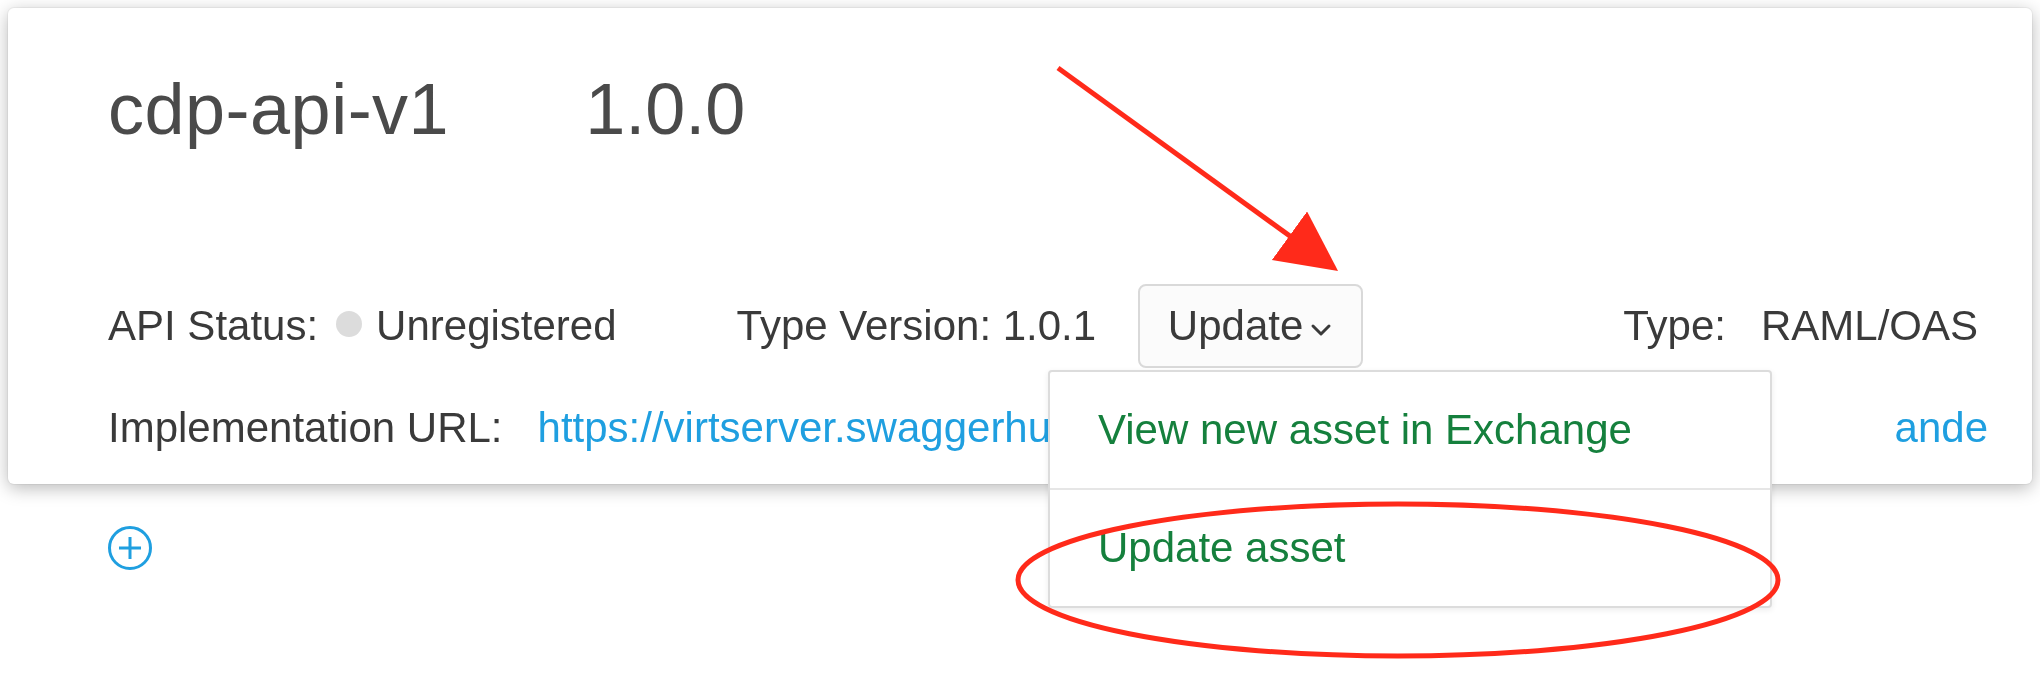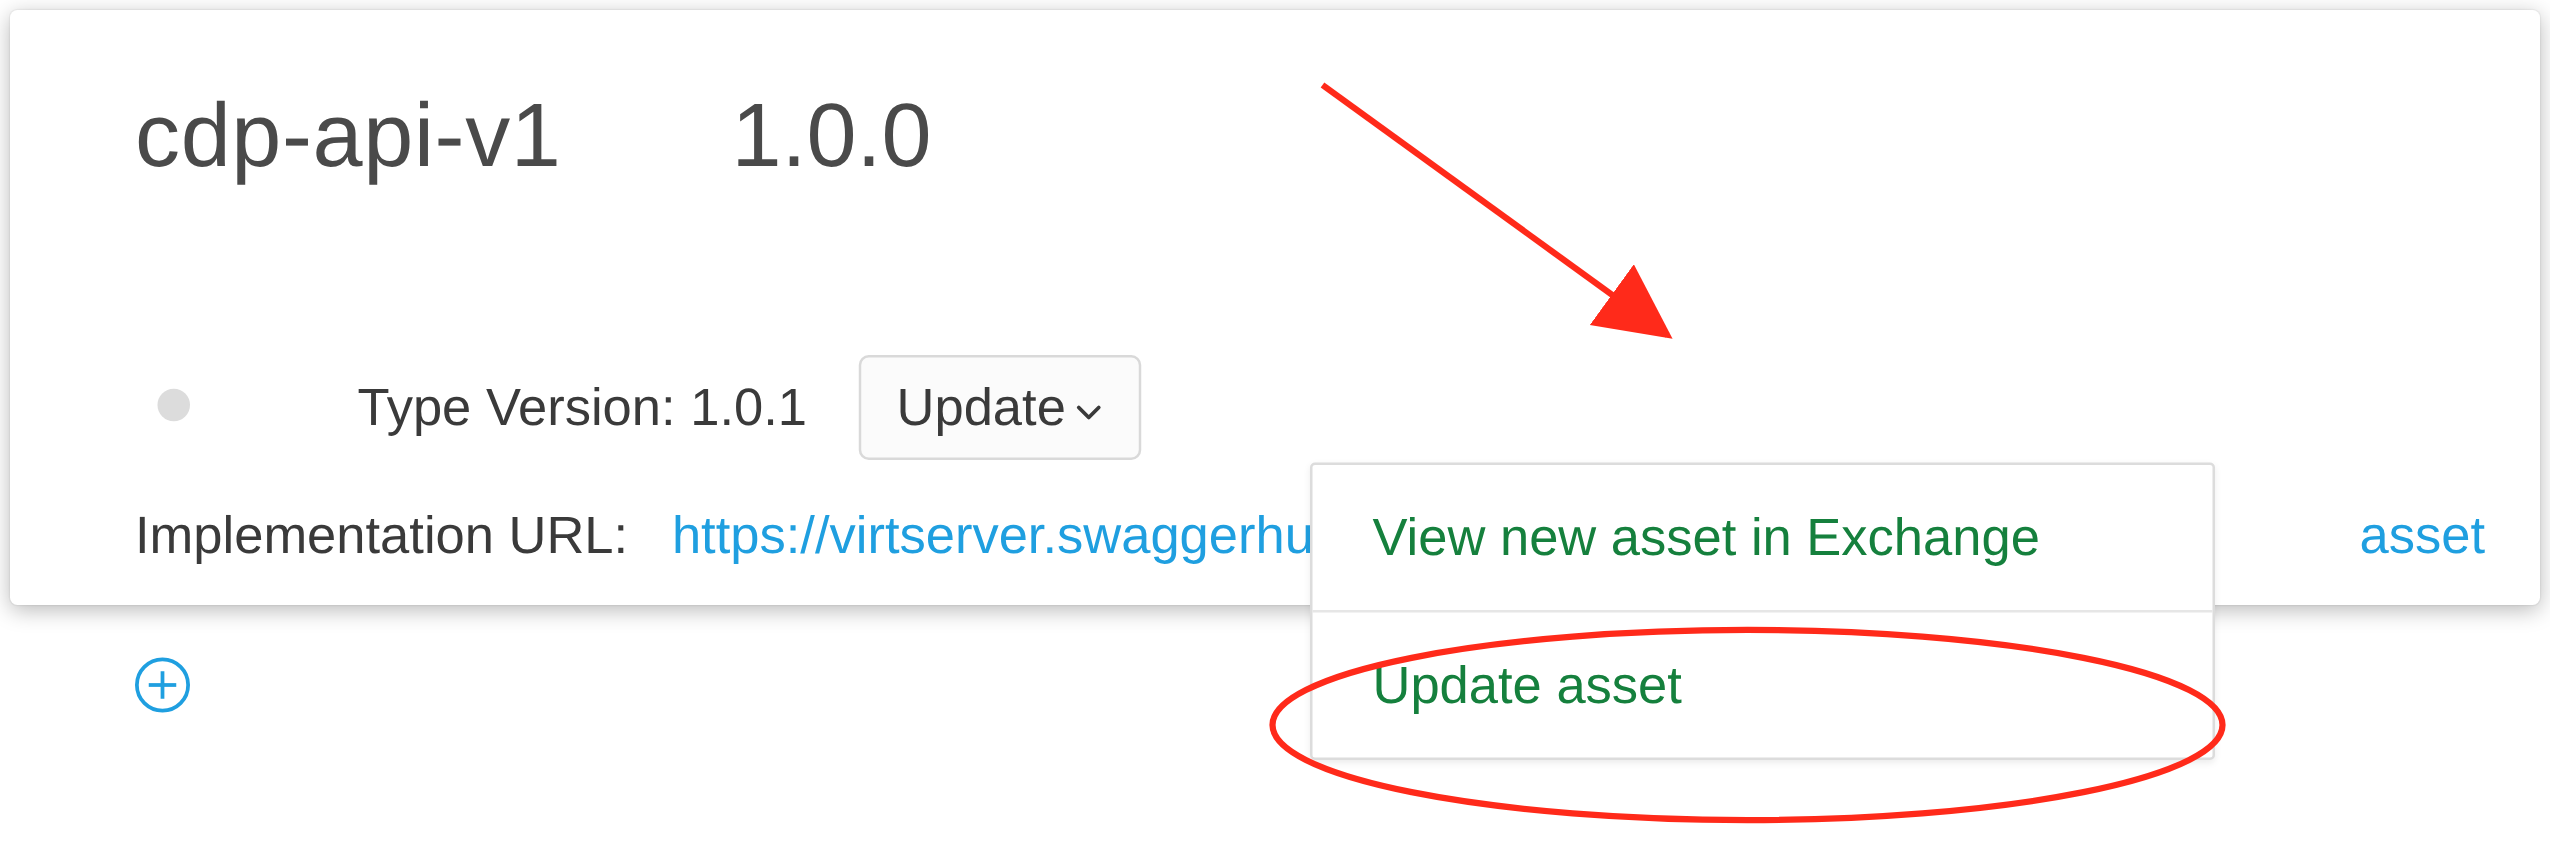--- a/index.html
+++ b/index.html
@@ -183,44 +183,51 @@
 <body>
 
 <div class="card">
 
   <div class="title-row">
     <span class="api-name">cdp-api-v1</span>
     <span class="api-version">1.0.0</span>
   </div>
 
   <div class="meta-row">
+    <span class="meta-label">API Status:</span>
     <span class="status-dot"></span>
+    <span class="status-text">Unregistered</span>
 
     <span class="asset-block">
       <span>Type Version:</span>
       <span>1.0.1</span>
       <button class="update-btn">
         <span>Update</span>
         <span class="chev">
           <svg width="24" height="24" viewBox="0 0 24 24" fill="none" stroke="#3a3a3a" stroke-width="3" stroke-linecap="round" stroke-linejoin="round">
               <polyline points="4 8 12 16 20 8"></polyline>
             </svg>
         </span>
       </button>
     </span>
 
+    <span class="type-block">
+      <span>Type:</span>
+      <span>&nbsp;</span>
+      <span>RAML/OAS</span>
+    </span>
   </div>
 
   <div class="impl-row">
     <span>Implementation URL:</span>
     <span>&nbsp;</span>
     <a class="link">https://virtserver.swaggerhub.c</a>
   </div>
 
-  <span class="impl-url-tail">asset</span>
+  <span class="impl-url-tail">ande</span>
 
   <div class="add-row">
     <span class="plus-icon"></span>
   </div>
 
   <div class="dropdown">
     <div class="dropdown-item">View new asset in Exchange</div>
     <div class="dropdown-item">Update asset</div>
   </div>
 

